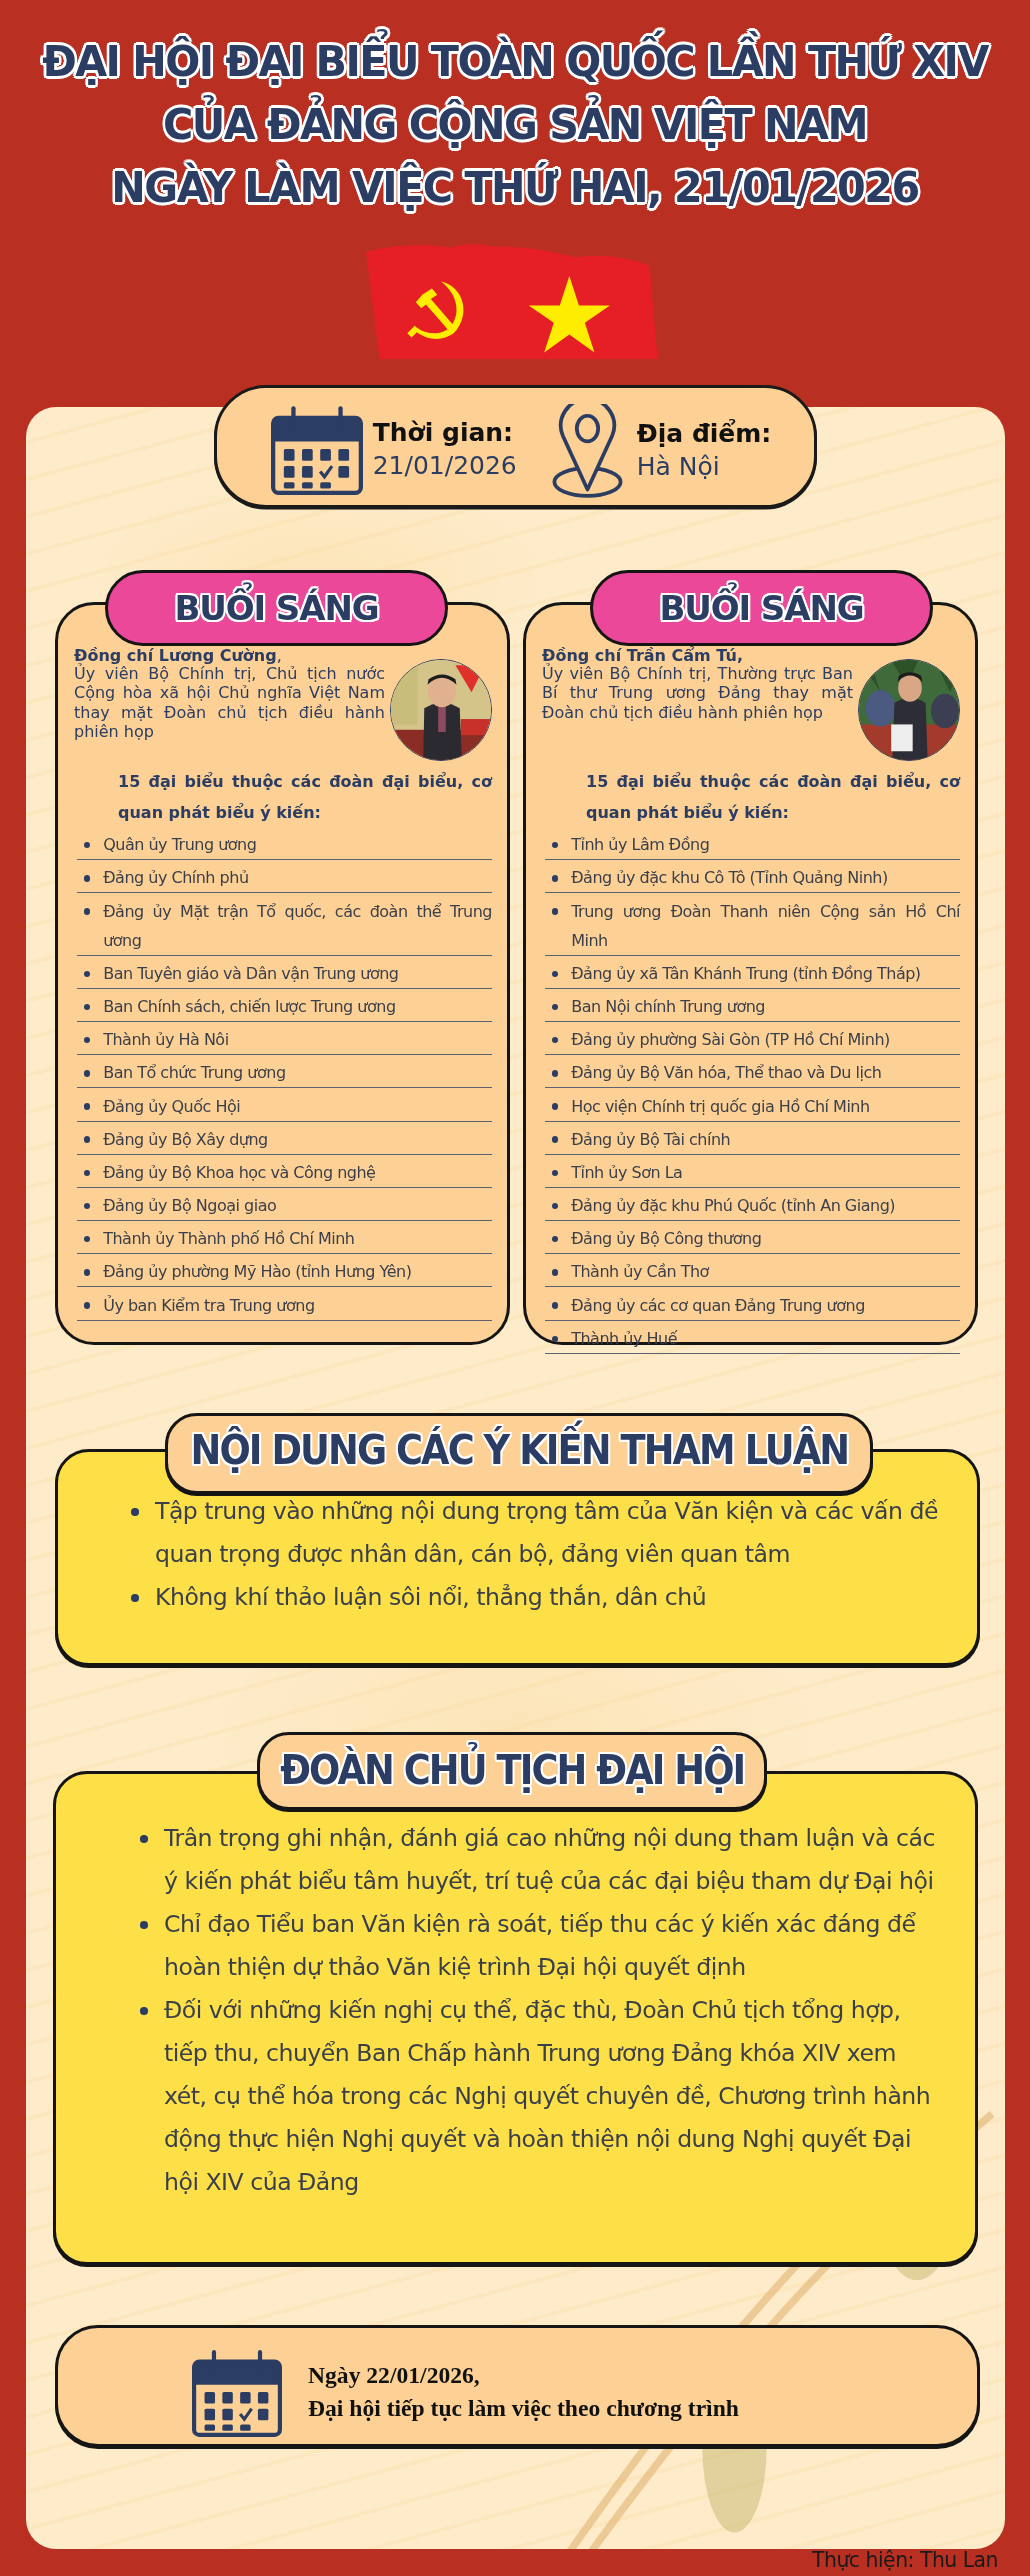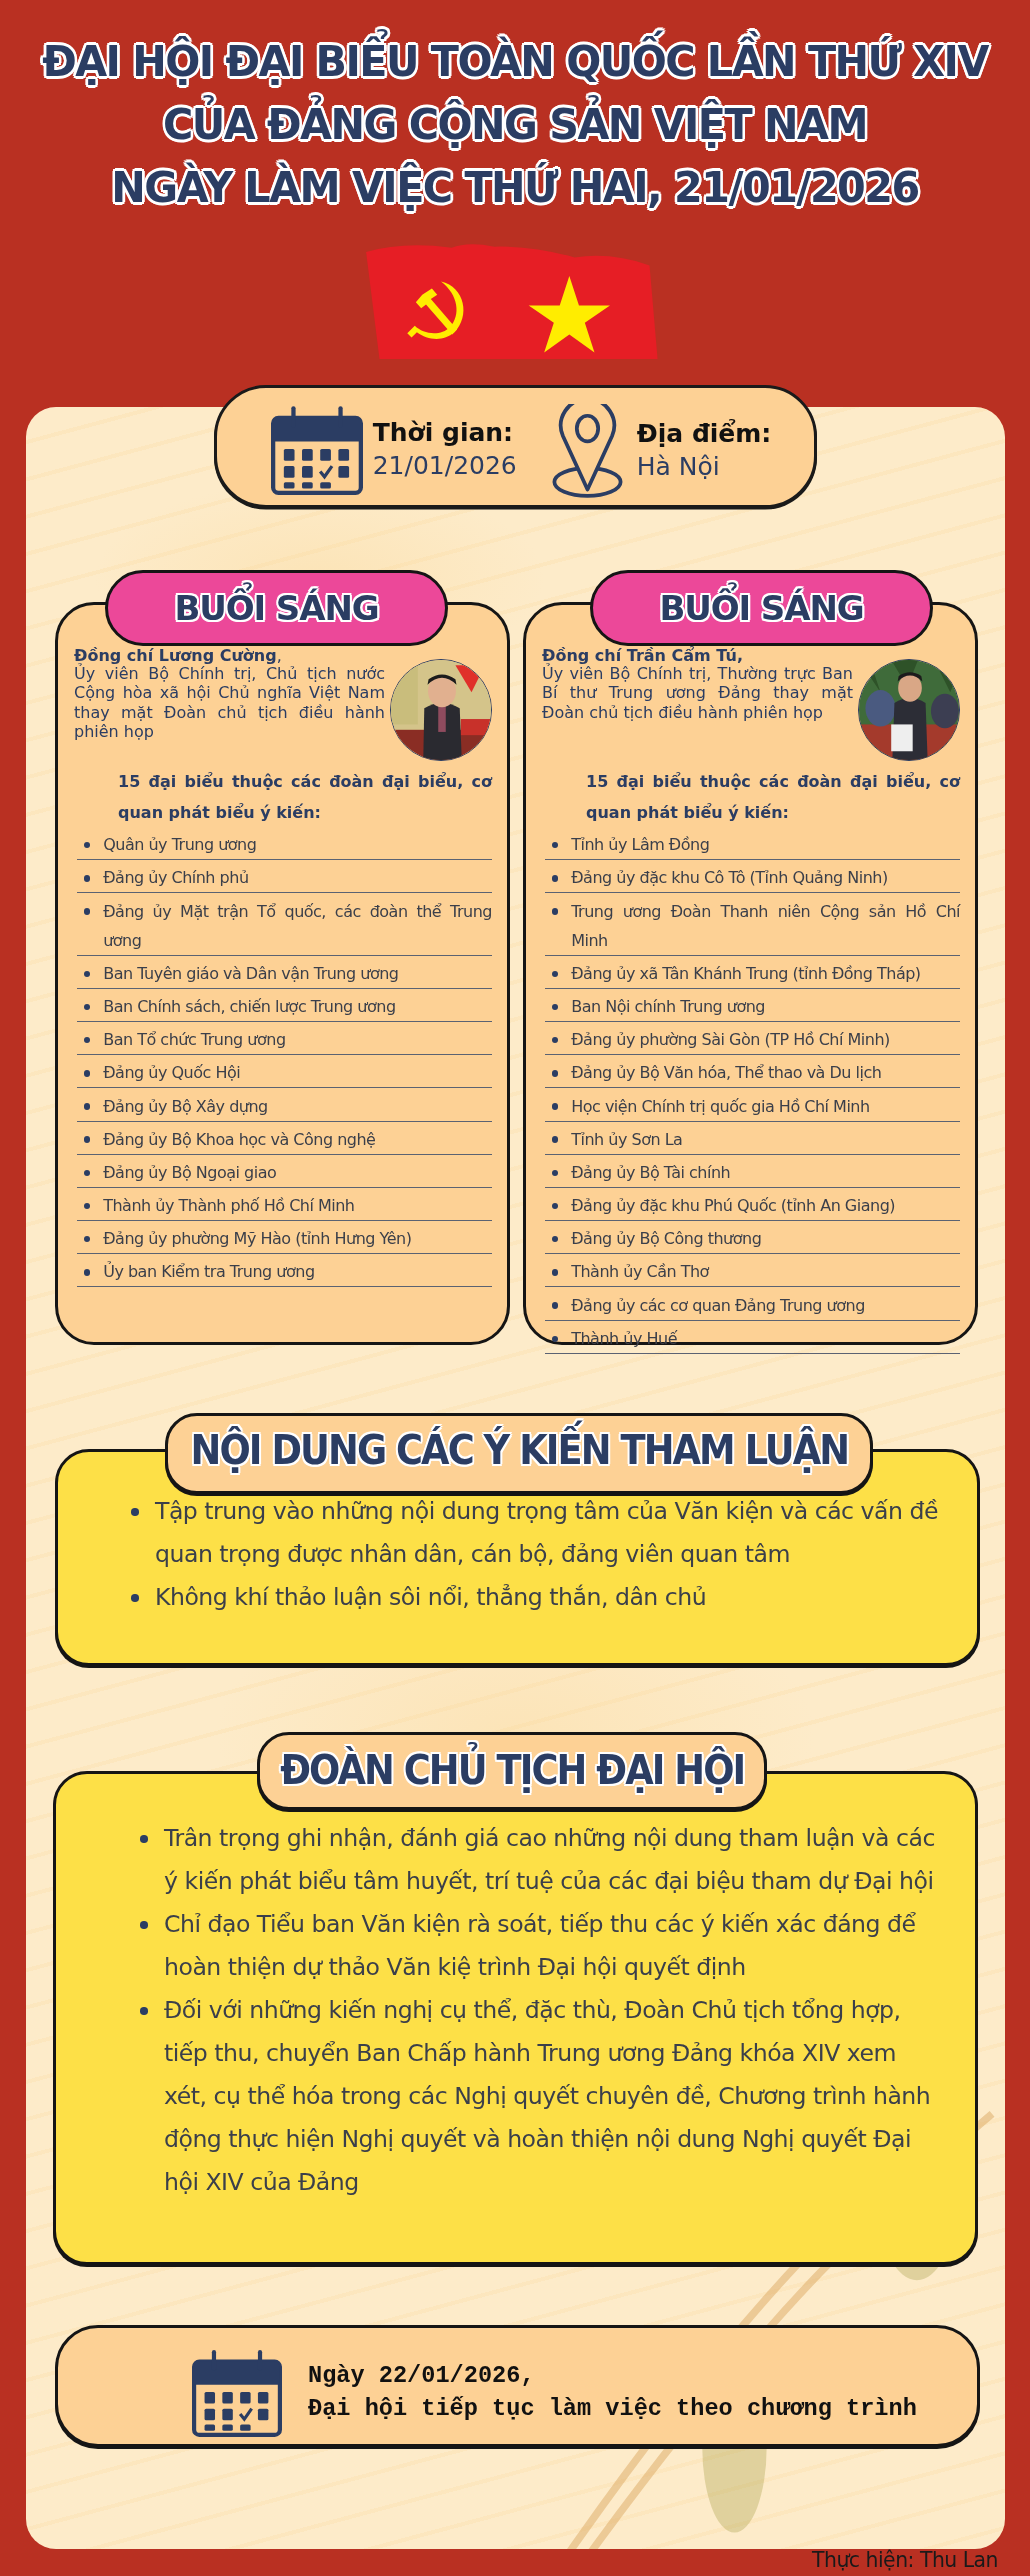--- a/index.html
+++ b/index.html
@@ -167,21 +167,21 @@
       width: 7.5px; height: 7.5px; border-radius: 50%; background: #2b3d63;
     }
 
     .bottom-box {
       position: absolute; left: 55px; top: 2325px; width: 925px; height: 122px;
       background: #fdd195; border: 3.2px solid #151515; border-radius: 43px;
       box-shadow: 0 2.1px 0 #151515;
     }
     .bottom-text {
       position: absolute; left: 250px; top: 31px;
-      font-family: Liberation Mono, monospace; font-weight: bold;
+      font-family: Liberation Serif, serif; font-weight: bold;
       font-size: 23.6px; line-height: 33px; color: #111;
     }
     .credit {
       position: absolute; right: 32px; top: 2548px;
       font-family: "DejaVu Sans", sans-serif;
       font-size: 20.4px; color: #1a1a1a; letter-spacing: -0.5px;
     }
   </style>
 </head>
 <body>
@@ -276,20 +276,21 @@
         </svg>
       </div>
     </div>
     <div class="speakers-heading">15 đại biểu thuộc các đoàn đại biểu, cơ quan phát biểu ý kiến:</div>
     <ul class="org-list">
       <li>Quân ủy Trung ương</li>
       <li>Đảng ủy Chính phủ</li>
       <li>Đảng ủy Mặt trận Tổ quốc, các đoàn thể Trung ương</li>
       <li>Ban Tuyên giáo và Dân vận Trung ương</li>
       <li>Ban Chính sách, chiến lược Trung ương</li>
+      <li>Thành ủy Hà Nôi</li>
       <li>Ban Tổ chức Trung ương</li>
       <li>Đảng ủy Quốc Hội</li>
       <li>Đảng ủy Bộ Xây dựng</li>
       <li>Đảng ủy Bộ Khoa học và Công nghệ</li>
       <li>Đảng ủy Bộ Ngoại giao</li>
       <li>Thành ủy Thành phố Hồ Chí Minh</li>
       <li>Đảng ủy phường Mỹ Hào (tỉnh Hưng Yên)</li>
       <li>Ủy ban Kiểm tra Trung ương</li>
     </ul>
   </div>
@@ -320,22 +321,22 @@
     <div class="speakers-heading">15 đại biểu thuộc các đoàn đại biểu, cơ quan phát biểu ý kiến:</div>
     <ul class="org-list">
       <li>Tỉnh ủy Lâm Đồng</li>
       <li>Đảng ủy đặc khu Cô Tô (Tỉnh Quảng Ninh)</li>
       <li>Trung ương Đoàn Thanh niên Cộng sản Hồ Chí Minh</li>
       <li>Đảng ủy xã Tân Khánh Trung (tỉnh Đồng Tháp)</li>
       <li>Ban Nội chính Trung ương</li>
       <li>Đảng ủy phường Sài Gòn (TP Hồ Chí Minh)</li>
       <li>Đảng ủy Bộ Văn hóa, Thể thao và Du lịch</li>
       <li>Học viện Chính trị quốc gia Hồ Chí Minh</li>
+      <li>Đảng ủy Bộ Tài chính</li>
       <li>Tỉnh ủy Sơn La</li>
-      <li>Đảng ủy Bộ Tài chính</li>
       <li>Đảng ủy đặc khu Phú Quốc (tỉnh An Giang)</li>
       <li>Đảng ủy Bộ Công thương</li>
       <li>Thành ủy Cần Thơ</li>
       <li>Đảng ủy các cơ quan Đảng Trung ương</li>
       <li>Thành ủy Huế</li>
     </ul>
   </div>
 </div>
 <div class="pill pill-right">
   <span class="pill-text">BUỔI SÁNG</span>

